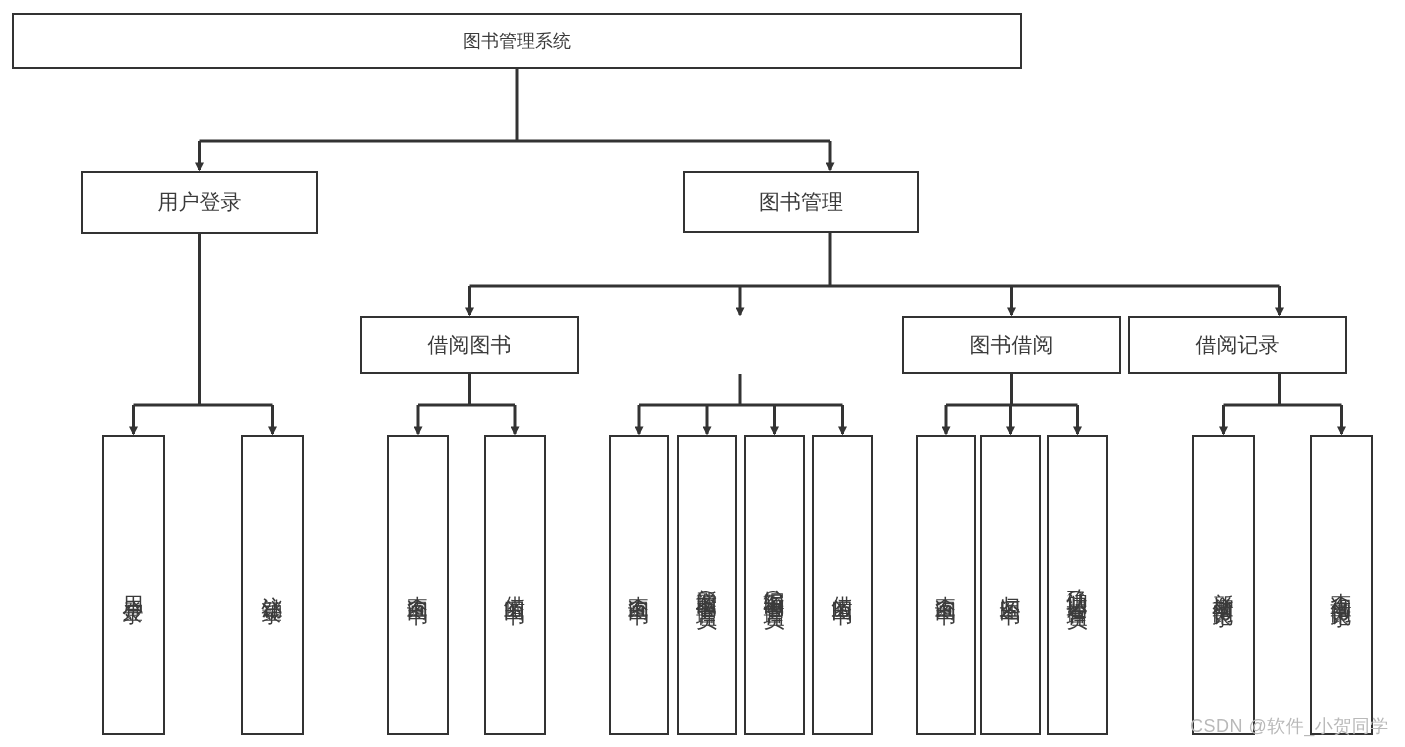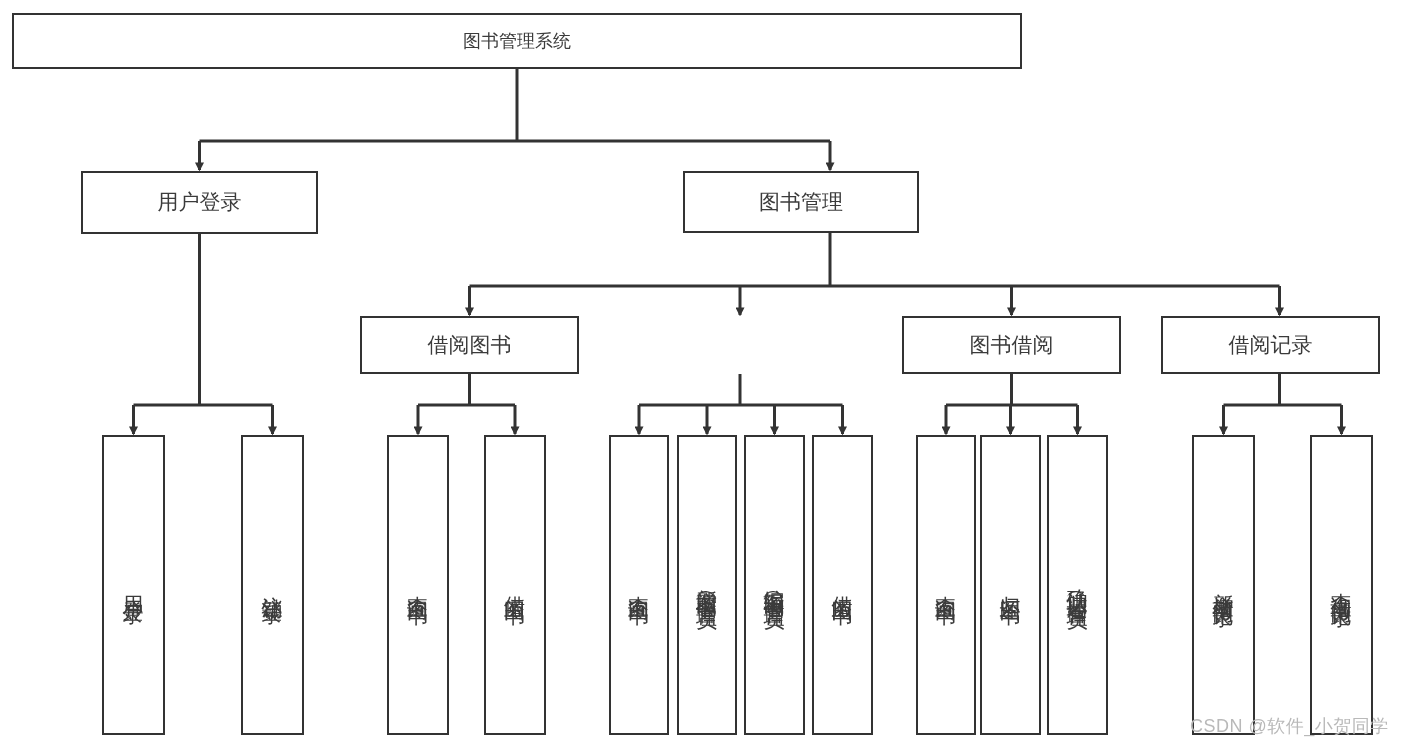--- a/index.html
+++ b/index.html
@@ -126,21 +126,21 @@
   <div class="node horizontal" style="left: 683px; top: 171px; width: 236px; height: 62px;">
     <span class="node-label">图书管理</span>
   </div>
 
   <div class="node horizontal" style="left: 360px; top: 316px; width: 219px; height: 58px;">
     <span class="node-label">借阅图书</span>
   </div>
   <div class="node horizontal" style="left: 902px; top: 316px; width: 219px; height: 58px;">
     <span class="node-label">图书借阅</span>
   </div>
-  <div class="node horizontal" style="left: 1161px; top: 316px; width: 219px; height: 58px;">
+  <div class="node horizontal" style="left: 1128px; top: 316px; width: 219px; height: 58px;">
     <span class="node-label">借阅记录</span>
   </div>
 
   <div class="node vertical" style="left: 102px; top: 435px; width: 63px; height: 300px;">
     <span class="node-label">用户登录</span>
   </div>
   <div class="node vertical" style="left: 241px; top: 435px; width: 63px; height: 300px;">
     <span class="node-label">注销登录</span>
   </div>
 

